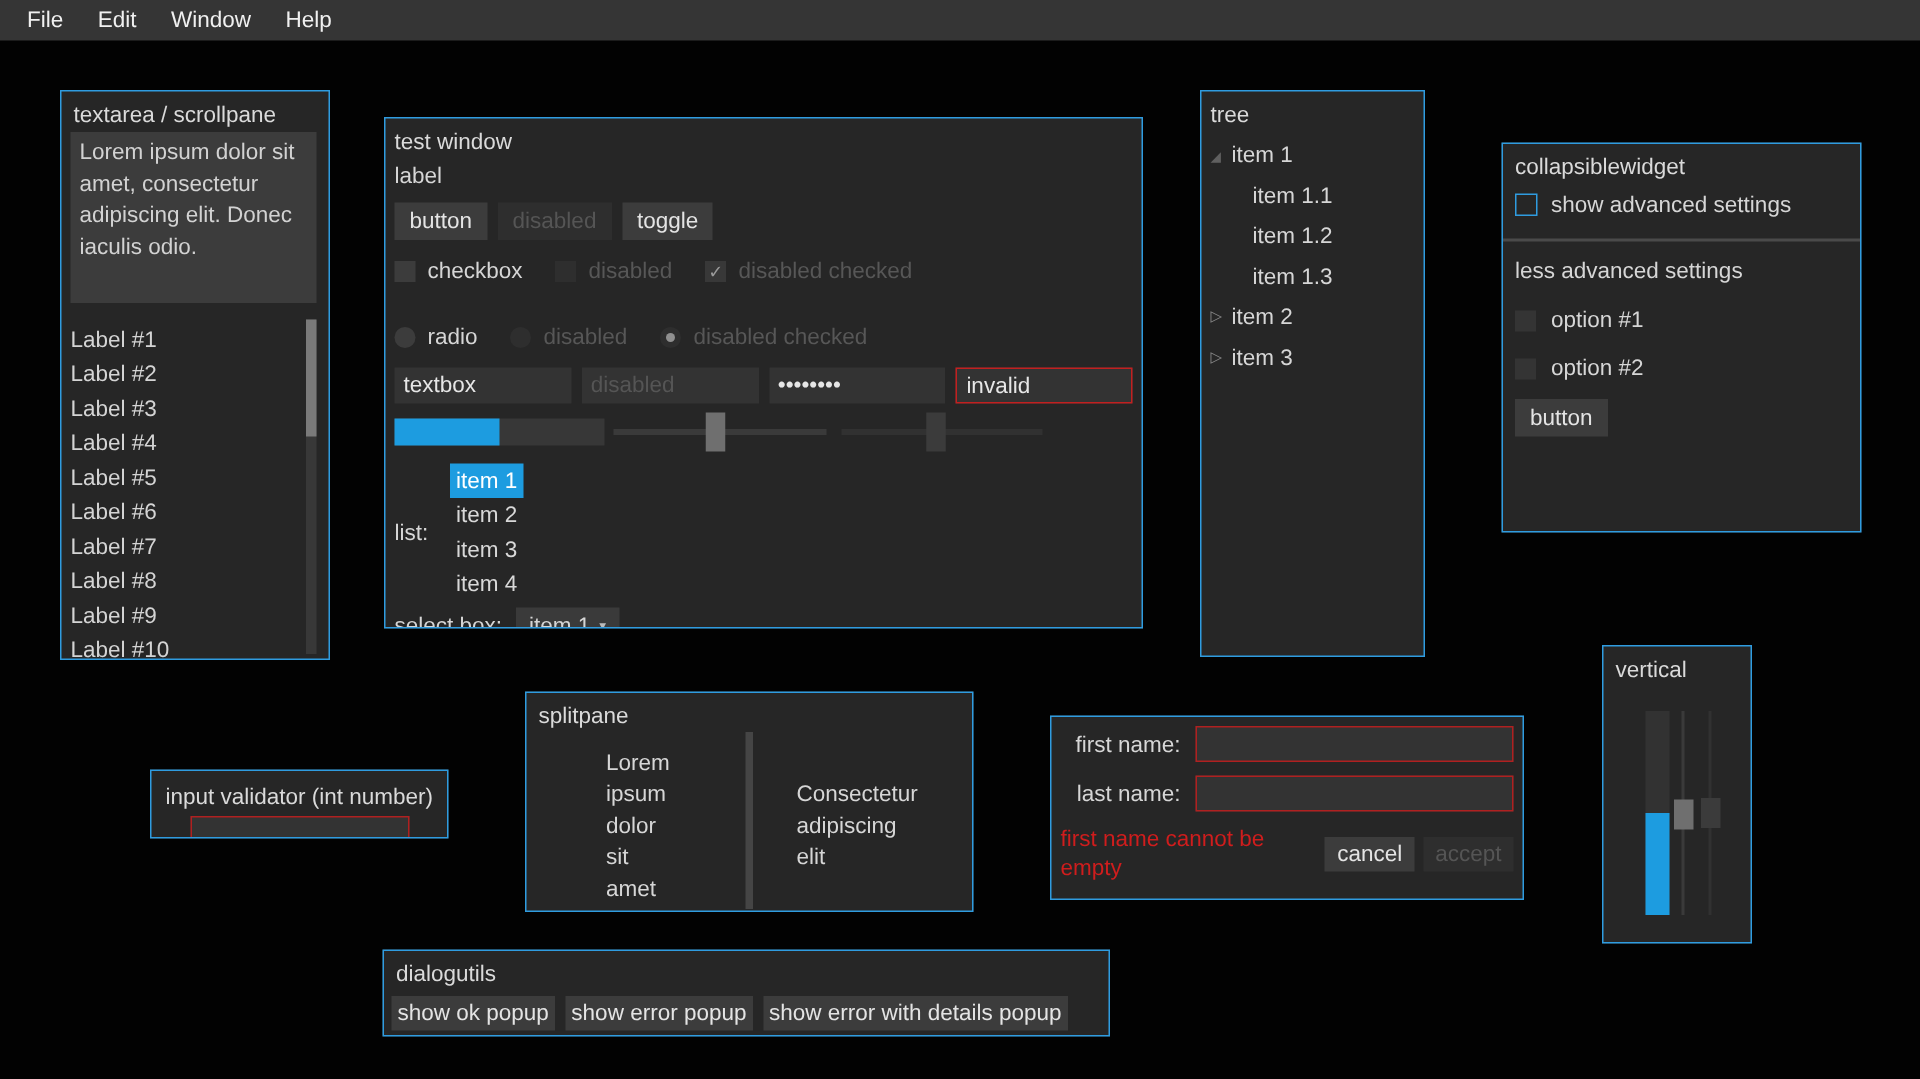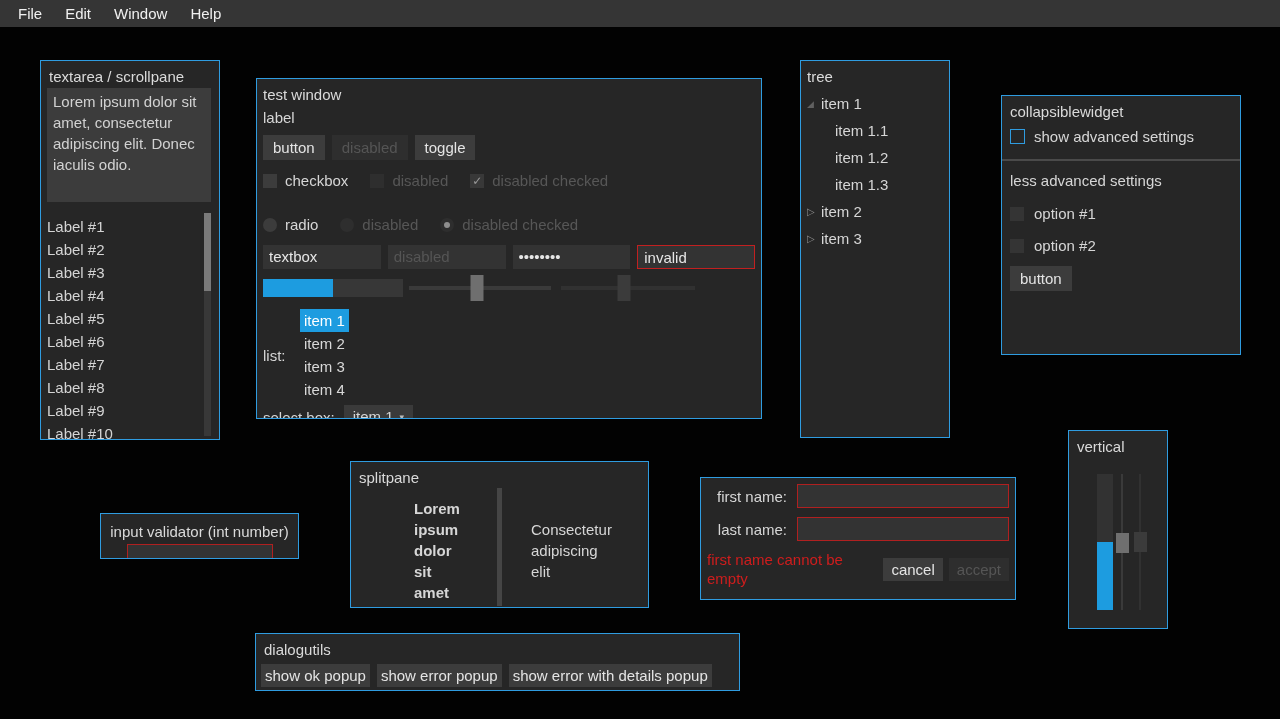--- a/index.html
+++ b/index.html
@@ -89,21 +89,21 @@
   #p-collapse { left:1001px; top:95px; width:240px; height:260px; }
   #p-collapse .togrow { margin:7px 8px 0 8px; gap:9px; }
   #p-collapse .fcb { width:15px; height:15px; border:1px solid #2f9ce0; background:#262626; flex:none; }
   #p-collapse .sep { margin-top:14px; height:2px; background:#4a4a4a; }
   #p-collapse .secl { margin:10px 8px 0 8px; line-height:19px; }
   #p-collapse .optrow { margin:15px 8px 0 8px; gap:10px; }
   #p-collapse .cb { background:#343434; }
   #p-collapse .btn { margin:12px 0 0 8px; }
   
   #p-split { left:350px; top:461px; width:299px; height:147px; }
-  #p-split .ltext { position:absolute; left:63px; top:36px; line-height:21px;font-weight:bold; }
+  #p-split .ltext { position:absolute; left:53px; top:36px; line-height:21px; }
   #p-split .rtext { position:absolute; left:180px; top:57px; line-height:21px; }
   #p-split .divider { position:absolute; left:146px; top:26px; width:5px; height:118px; background:#454545; }
   
   #p-form { left:700px; top:477px; width:316px; height:123px; padding:0 6px; }
   #p-form .frow { margin-top:6px; display:flex; align-items:center; }
   #p-form .flabel { width:80px; text-align:right; margin-right:10px; flex:none; }
   #p-form .finput { flex:1; height:24px; background:#333333; border:1px solid #b02020; }
   #p-form .erow { margin-top:9px; display:flex; align-items:center; gap:6px; }
   #p-form .errtext { flex:1; color:#cf1d1d; line-height:19px; }
   #p-form .btn { padding:2px 8px; }

